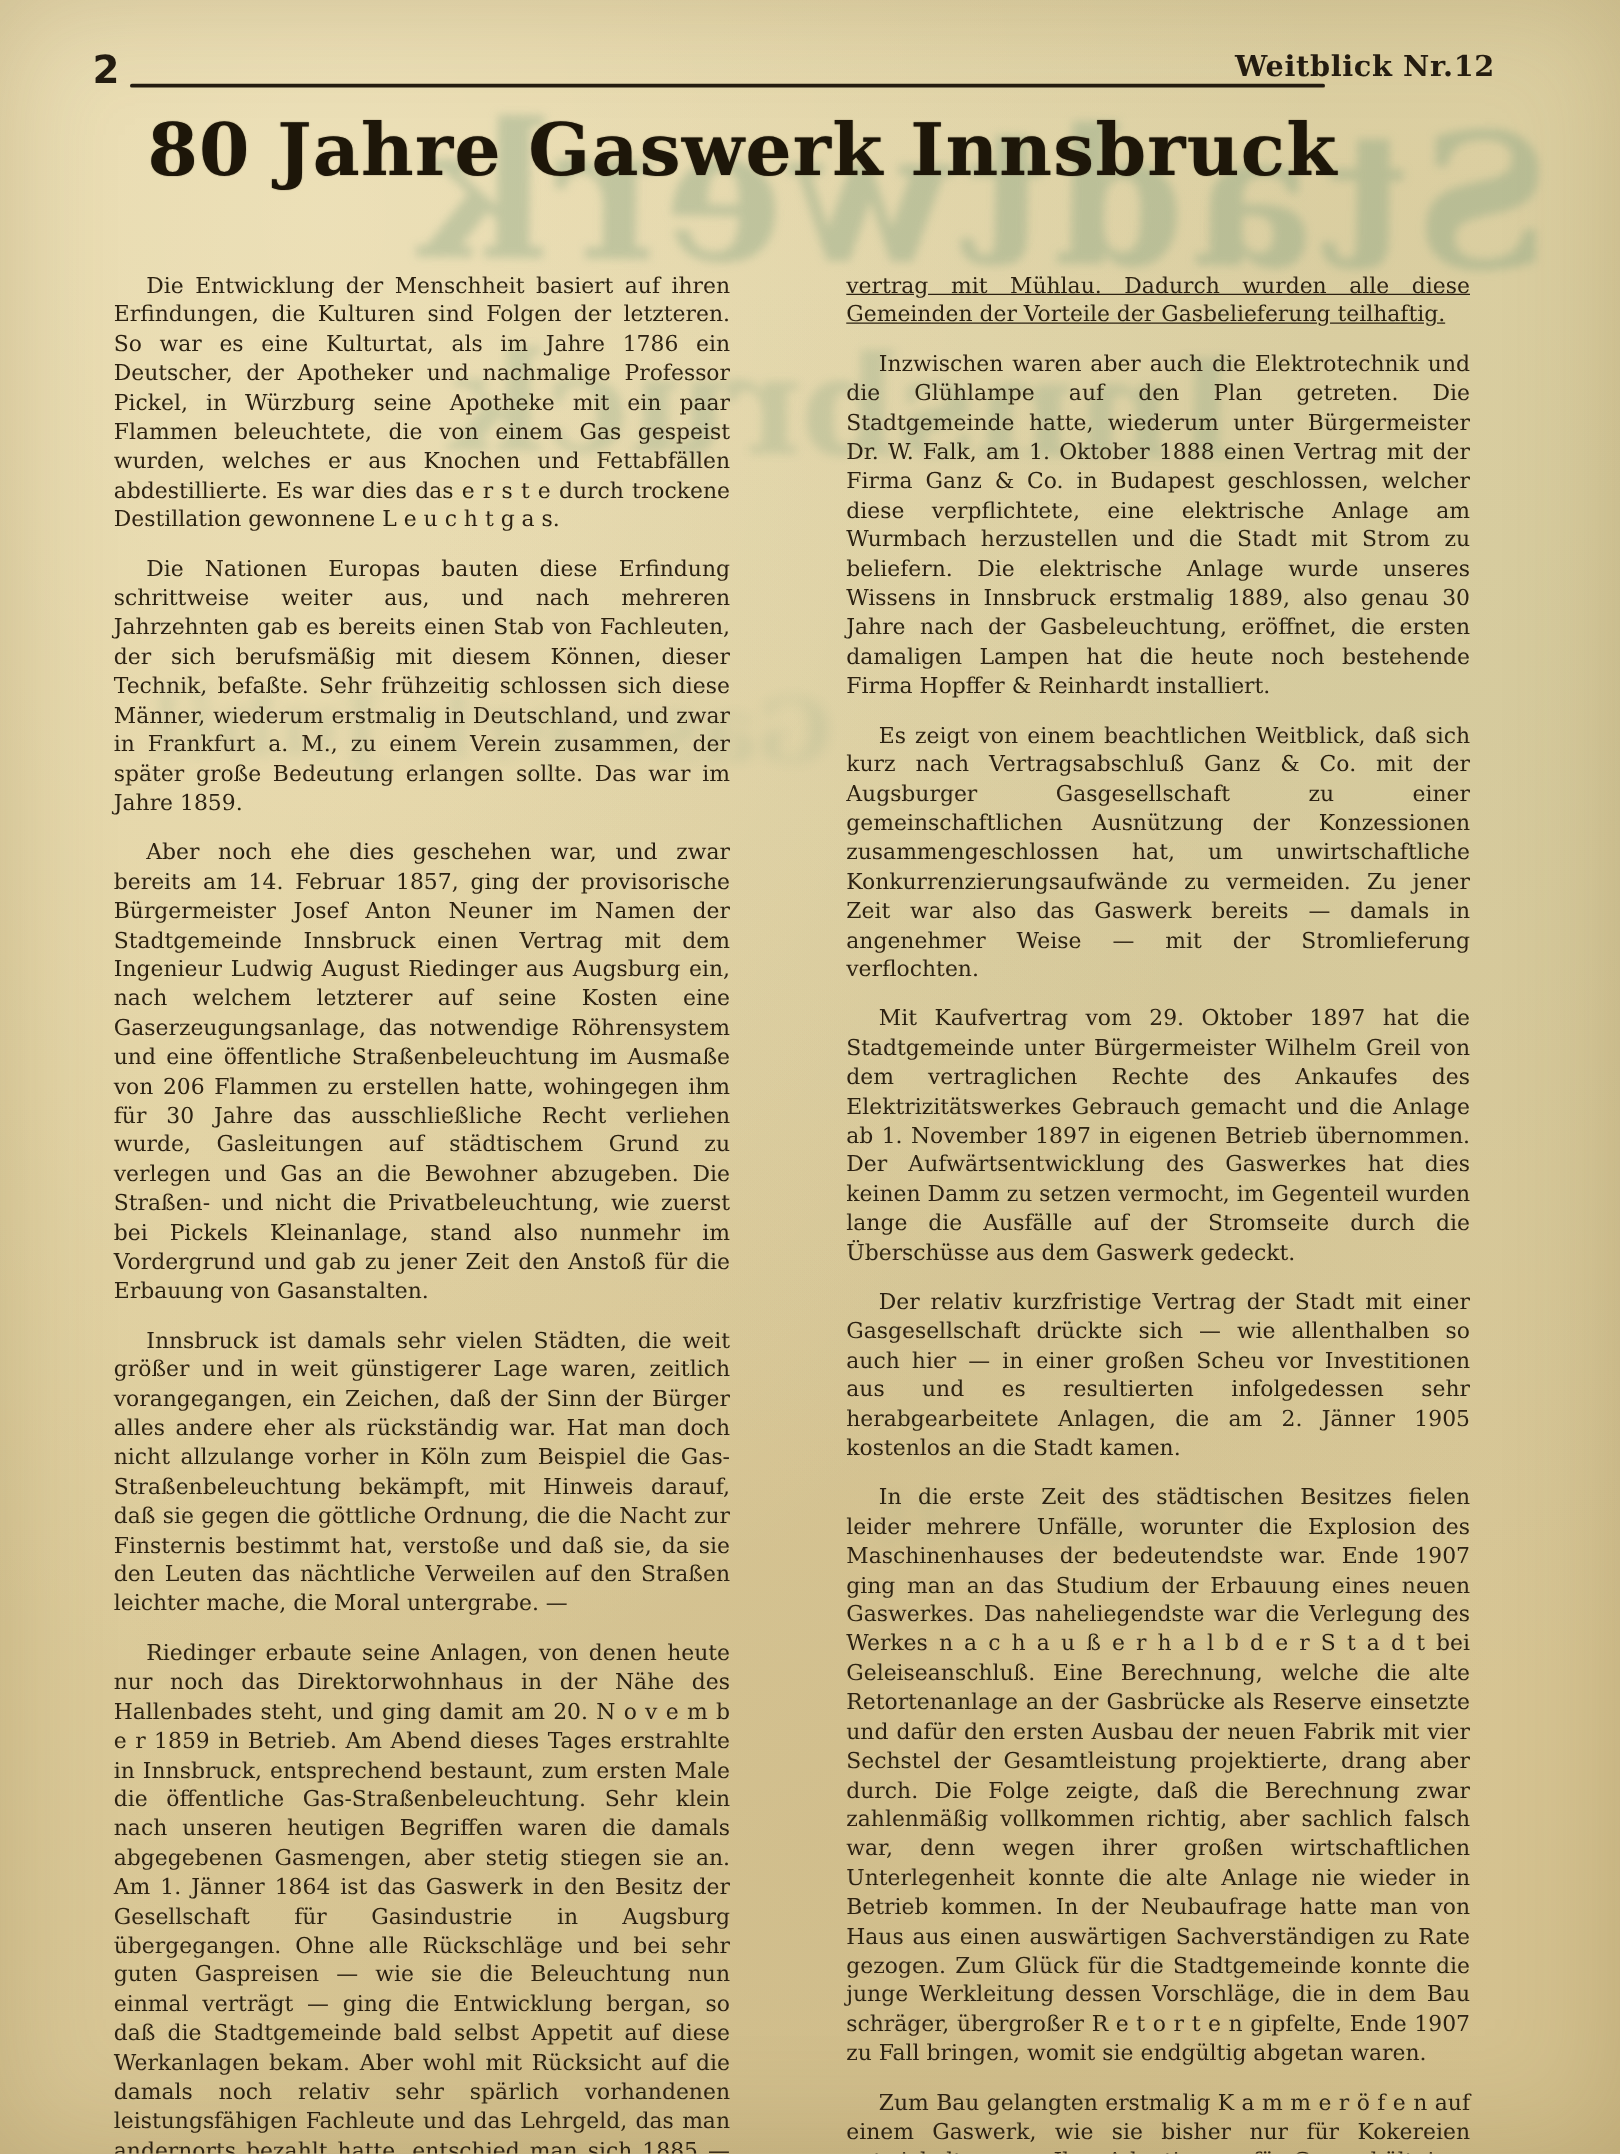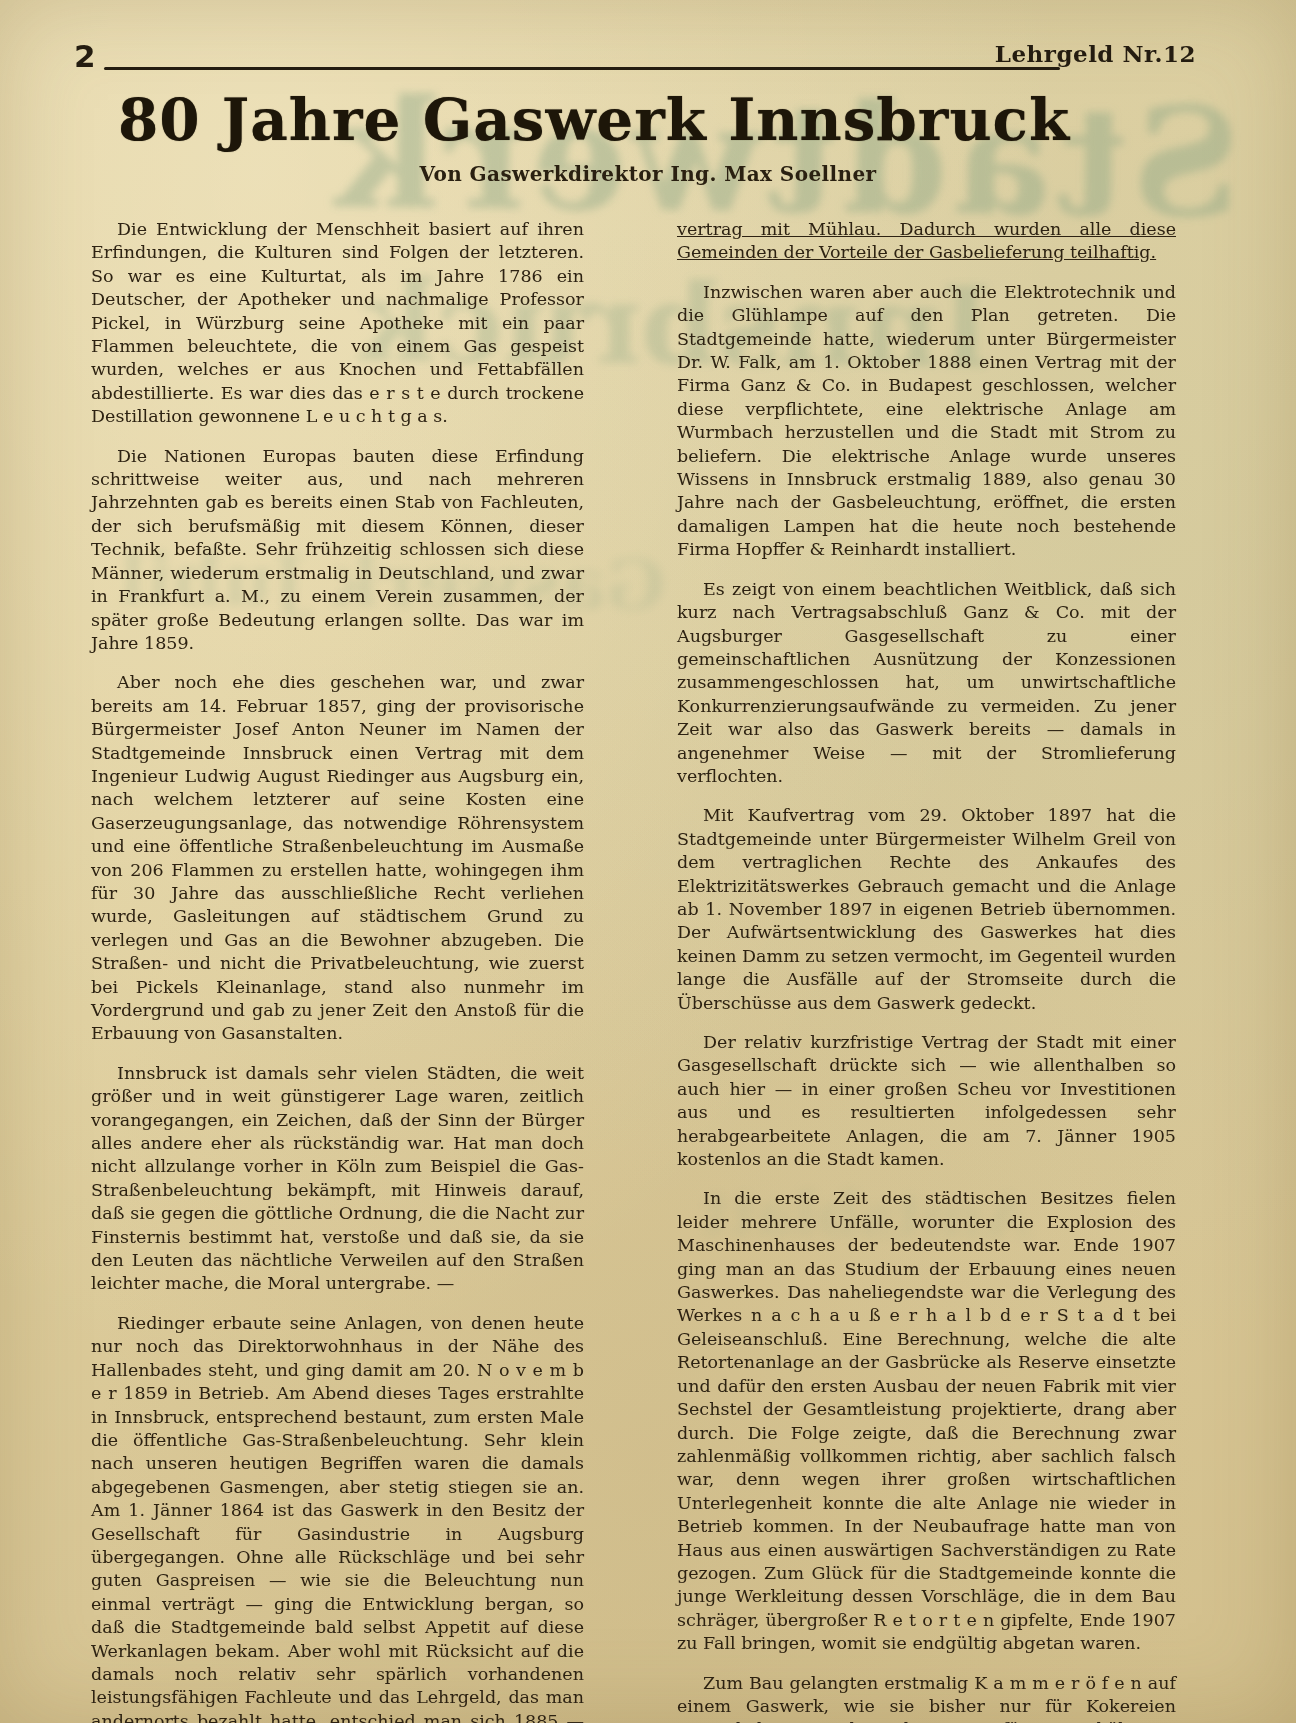--- a/index.html
+++ b/index.html
@@ -86,36 +86,35 @@
 
 <div class="page">
 
   <div class="ghost ghost1" aria-hidden="true"></div>
   <div class="ghost ghost2" aria-hidden="true"></div>
   <div class="ghost ghost3" aria-hidden="true"></div>
   <div class="ghost ghost4" aria-hidden="true"></div>
 
   <div class="hdr-page-number">2</div>
   <div class="hdr-rule"></div>
-  <div class="hdr-masthead">Lehrgeld Nr.12</div>
+  <div class="hdr-masthead">Weitblick Nr.12</div>
 
   <h1 class="title">80 Jahre Gaswerk Innsbruck</h1>
-  <div class="byline">Von Gaswerkdirektor Ing. Max Soellner</div>
 
   <div class="col col-left">
     <p>Die Entwicklung der Menschheit basiert auf ihren Erfindungen, die Kulturen sind Folgen der letzteren. So war es eine Kulturtat, als im Jahre 1786 ein Deutscher, der Apotheker und nachmalige Professor Pickel, in Würzburg seine Apotheke mit ein paar Flammen beleuchtete, die von einem Gas gespeist wurden, welches er aus Knochen und Fettabfällen abdestillierte. Es war dies das e r s t e durch trockene Destillation gewonnene L e u c h t g a s.</p>
     <p>Die Nationen Europas bauten diese Erfindung schrittweise weiter aus, und nach mehreren Jahrzehnten gab es bereits einen Stab von Fachleuten, der sich berufsmäßig mit diesem Können, dieser Technik, befaßte. Sehr frühzeitig schlossen sich diese Männer, wiederum erstmalig in Deutschland, und zwar in Frankfurt a. M., zu einem Verein zusammen, der später große Bedeutung erlangen sollte. Das war im Jahre 1859.</p>
     <p>Aber noch ehe dies geschehen war, und zwar bereits am 14. Februar 1857, ging der provisorische Bürgermeister Josef Anton Neuner im Namen der Stadtgemeinde Innsbruck einen Vertrag mit dem Ingenieur Ludwig August Riedinger aus Augsburg ein, nach welchem letzterer auf seine Kosten eine Gaserzeugungsanlage, das notwendige Röhrensystem und eine öffentliche Straßenbeleuchtung im Ausmaße von 206 Flammen zu erstellen hatte, wohingegen ihm für 30 Jahre das ausschließliche Recht verliehen wurde, Gasleitungen auf städtischem Grund zu verlegen und Gas an die Bewohner abzugeben. Die Straßen- und nicht die Privatbeleuchtung, wie zuerst bei Pickels Kleinanlage, stand also nunmehr im Vordergrund und gab zu jener Zeit den Anstoß für die Erbauung von Gasanstalten.</p>
     <p>Innsbruck ist damals sehr vielen Städten, die weit größer und in weit günstigerer Lage waren, zeitlich vorangegangen, ein Zeichen, daß der Sinn der Bürger alles andere eher als rückständig war. Hat man doch nicht allzulange vorher in Köln zum Beispiel die Gas-Straßenbeleuchtung bekämpft, mit Hinweis darauf, daß sie gegen die göttliche Ordnung, die die Nacht zur Finsternis bestimmt hat, verstoße und daß sie, da sie den Leuten das nächtliche Verweilen auf den Straßen leichter mache, die Moral untergrabe. —</p>
     <p>Riedinger erbaute seine Anlagen, von denen heute nur noch das Direktorwohnhaus in der Nähe des Hallenbades steht, und ging damit am 20. N o v e m b e r 1859 in Betrieb. Am Abend dieses Tages erstrahlte in Innsbruck, entsprechend bestaunt, zum ersten Male die öffentliche Gas-Straßenbeleuchtung. Sehr klein nach unseren heutigen Begriffen waren die damals abgegebenen Gasmengen, aber stetig stiegen sie an. Am 1. Jänner 1864 ist das Gaswerk in den Besitz der Gesellschaft für Gasindustrie in Augsburg übergegangen. Ohne alle Rückschläge und bei sehr guten Gaspreisen — wie sie die Beleuchtung nun einmal verträgt — ging die Entwicklung bergan, so daß die Stadtgemeinde bald selbst Appetit auf diese Werkanlagen bekam. Aber wohl mit Rücksicht auf die damals noch relativ sehr spärlich vorhandenen leistungsfähigen Fachleute und das Lehrgeld, das man andernorts bezahlt hatte, entschied man sich 1885 — also vier Jahre vor Ablauf des Konzessionsvertrages — zu einer Verlängerung desselben. Am 20. Juni jenes Jahres schloß Bürgermeister Dr. W. Falk diesen 15jährigen Nachvertrag, der bis 31. Dezember 1904 lief und unter anderem die Verwendung von Steinkohle vorsah, während man bisher ausschließlich Holz entgaste. Nun waren die Voraussetzungen für eine großzügigere Entwicklung gegeben und die Gesellschaft schloß Verträge mit den Nachbargemeinden, 1886 mit Wilten, 1897 mit Pradl, 1904 mit Hötting. 1906 schloß die Gemeinde Innsbruck einen Liefer-</p>
   </div>
 
   <div class="col col-right">
     <p class="no-indent">vertrag mit Mühlau. Dadurch wurden alle diese Gemeinden der Vorteile der Gasbelieferung teilhaftig.</p>
     <p>Inzwischen waren aber auch die Elektrotechnik und die Glühlampe auf den Plan getreten. Die Stadtgemeinde hatte, wiederum unter Bürgermeister Dr. W. Falk, am 1. Oktober 1888 einen Vertrag mit der Firma Ganz &amp; Co. in Budapest geschlossen, welcher diese verpflichtete, eine elektrische Anlage am Wurmbach herzustellen und die Stadt mit Strom zu beliefern. Die elektrische Anlage wurde unseres Wissens in Innsbruck erstmalig 1889, also genau 30 Jahre nach der Gasbeleuchtung, eröffnet, die ersten damaligen Lampen hat die heute noch bestehende Firma Hopffer &amp; Reinhardt installiert.</p>
     <p>Es zeigt von einem beachtlichen Weitblick, daß sich kurz nach Vertragsabschluß Ganz &amp; Co. mit der Augsburger Gasgesellschaft zu einer gemeinschaftlichen Ausnützung der Konzessionen zusammengeschlossen hat, um unwirtschaftliche Konkurrenzierungsaufwände zu vermeiden. Zu jener Zeit war also das Gaswerk bereits — damals in angenehmer Weise — mit der Stromlieferung verflochten.</p>
     <p>Mit Kaufvertrag vom 29. Oktober 1897 hat die Stadtgemeinde unter Bürgermeister Wilhelm Greil von dem vertraglichen Rechte des Ankaufes des Elektrizitätswerkes Gebrauch gemacht und die Anlage ab 1. November 1897 in eigenen Betrieb übernommen. Der Aufwärtsentwicklung des Gaswerkes hat dies keinen Damm zu setzen vermocht, im Gegenteil wurden lange die Ausfälle auf der Stromseite durch die Überschüsse aus dem Gaswerk gedeckt.</p>
-    <p>Der relativ kurzfristige Vertrag der Stadt mit einer Gasgesellschaft drückte sich — wie allenthalben so auch hier — in einer großen Scheu vor Investitionen aus und es resultierten infolgedessen sehr herabgearbeitete Anlagen, die am 7. Jänner 1905 kostenlos an die Stadt kamen.</p>
+    <p>Der relativ kurzfristige Vertrag der Stadt mit einer Gasgesellschaft drückte sich — wie allenthalben so auch hier — in einer großen Scheu vor Investitionen aus und es resultierten infolgedessen sehr herabgearbeitete Anlagen, die am 2. Jänner 1905 kostenlos an die Stadt kamen.</p>
     <p>In die erste Zeit des städtischen Besitzes fielen leider mehrere Unfälle, worunter die Explosion des Maschinenhauses der bedeutendste war. Ende 1907 ging man an das Studium der Erbauung eines neuen Gaswerkes. Das naheliegendste war die Verlegung des Werkes n a c h  a u ß e r h a l b  d e r  S t a d t bei Geleiseanschluß. Eine Berechnung, welche die alte Retortenanlage an der Gasbrücke als Reserve einsetzte und dafür den ersten Ausbau der neuen Fabrik mit vier Sechstel der Gesamtleistung projektierte, drang aber durch. Die Folge zeigte, daß die Berechnung zwar zahlenmäßig vollkommen richtig, aber sachlich falsch war, denn wegen ihrer großen wirtschaftlichen Unterlegenheit konnte die alte Anlage nie wieder in Betrieb kommen. In der Neubaufrage hatte man von Haus aus einen auswärtigen Sachverständigen zu Rate gezogen. Zum Glück für die Stadtgemeinde konnte die junge Werkleitung dessen Vorschläge, die in dem Bau schräger, übergroßer R e t o r t e n gipfelte, Ende 1907 zu Fall bringen, womit sie endgültig abgetan waren.</p>
     <p>Zum Bau gelangten erstmalig K a m m e r ö f e n auf einem Gaswerk, wie sie bisher nur für Kokereien entwickelt waren. Ihre Adaptierung für Gasverhältnisse stellte an die Findigkeit und an die Leistung des Personals erhebliche Ansprüche, gestaltete sich in ihrem Endergebnis dafür aber um so glücklicher. Es sind in jenen Jahren hier Einrichtungen geschaffen und Methoden entwickelt worden, die sich bis heute bewähren. Die Kammer gab dem Gaswerk die Möglichkeit, Großmengen wirtschaftlicher herzustellen als die bis dahin verwendeten Retorten. Das bot die Grundlage für Werbemöglichkeiten und für Finanzierungsmethoden, die in Innsbruck die Devise „Kein Haus ohne Gas“ zur Erfüllung brachte, bevor sie andernorts geprägt war.</p>
   </div>
 
 </div>
 
 </body></html>

